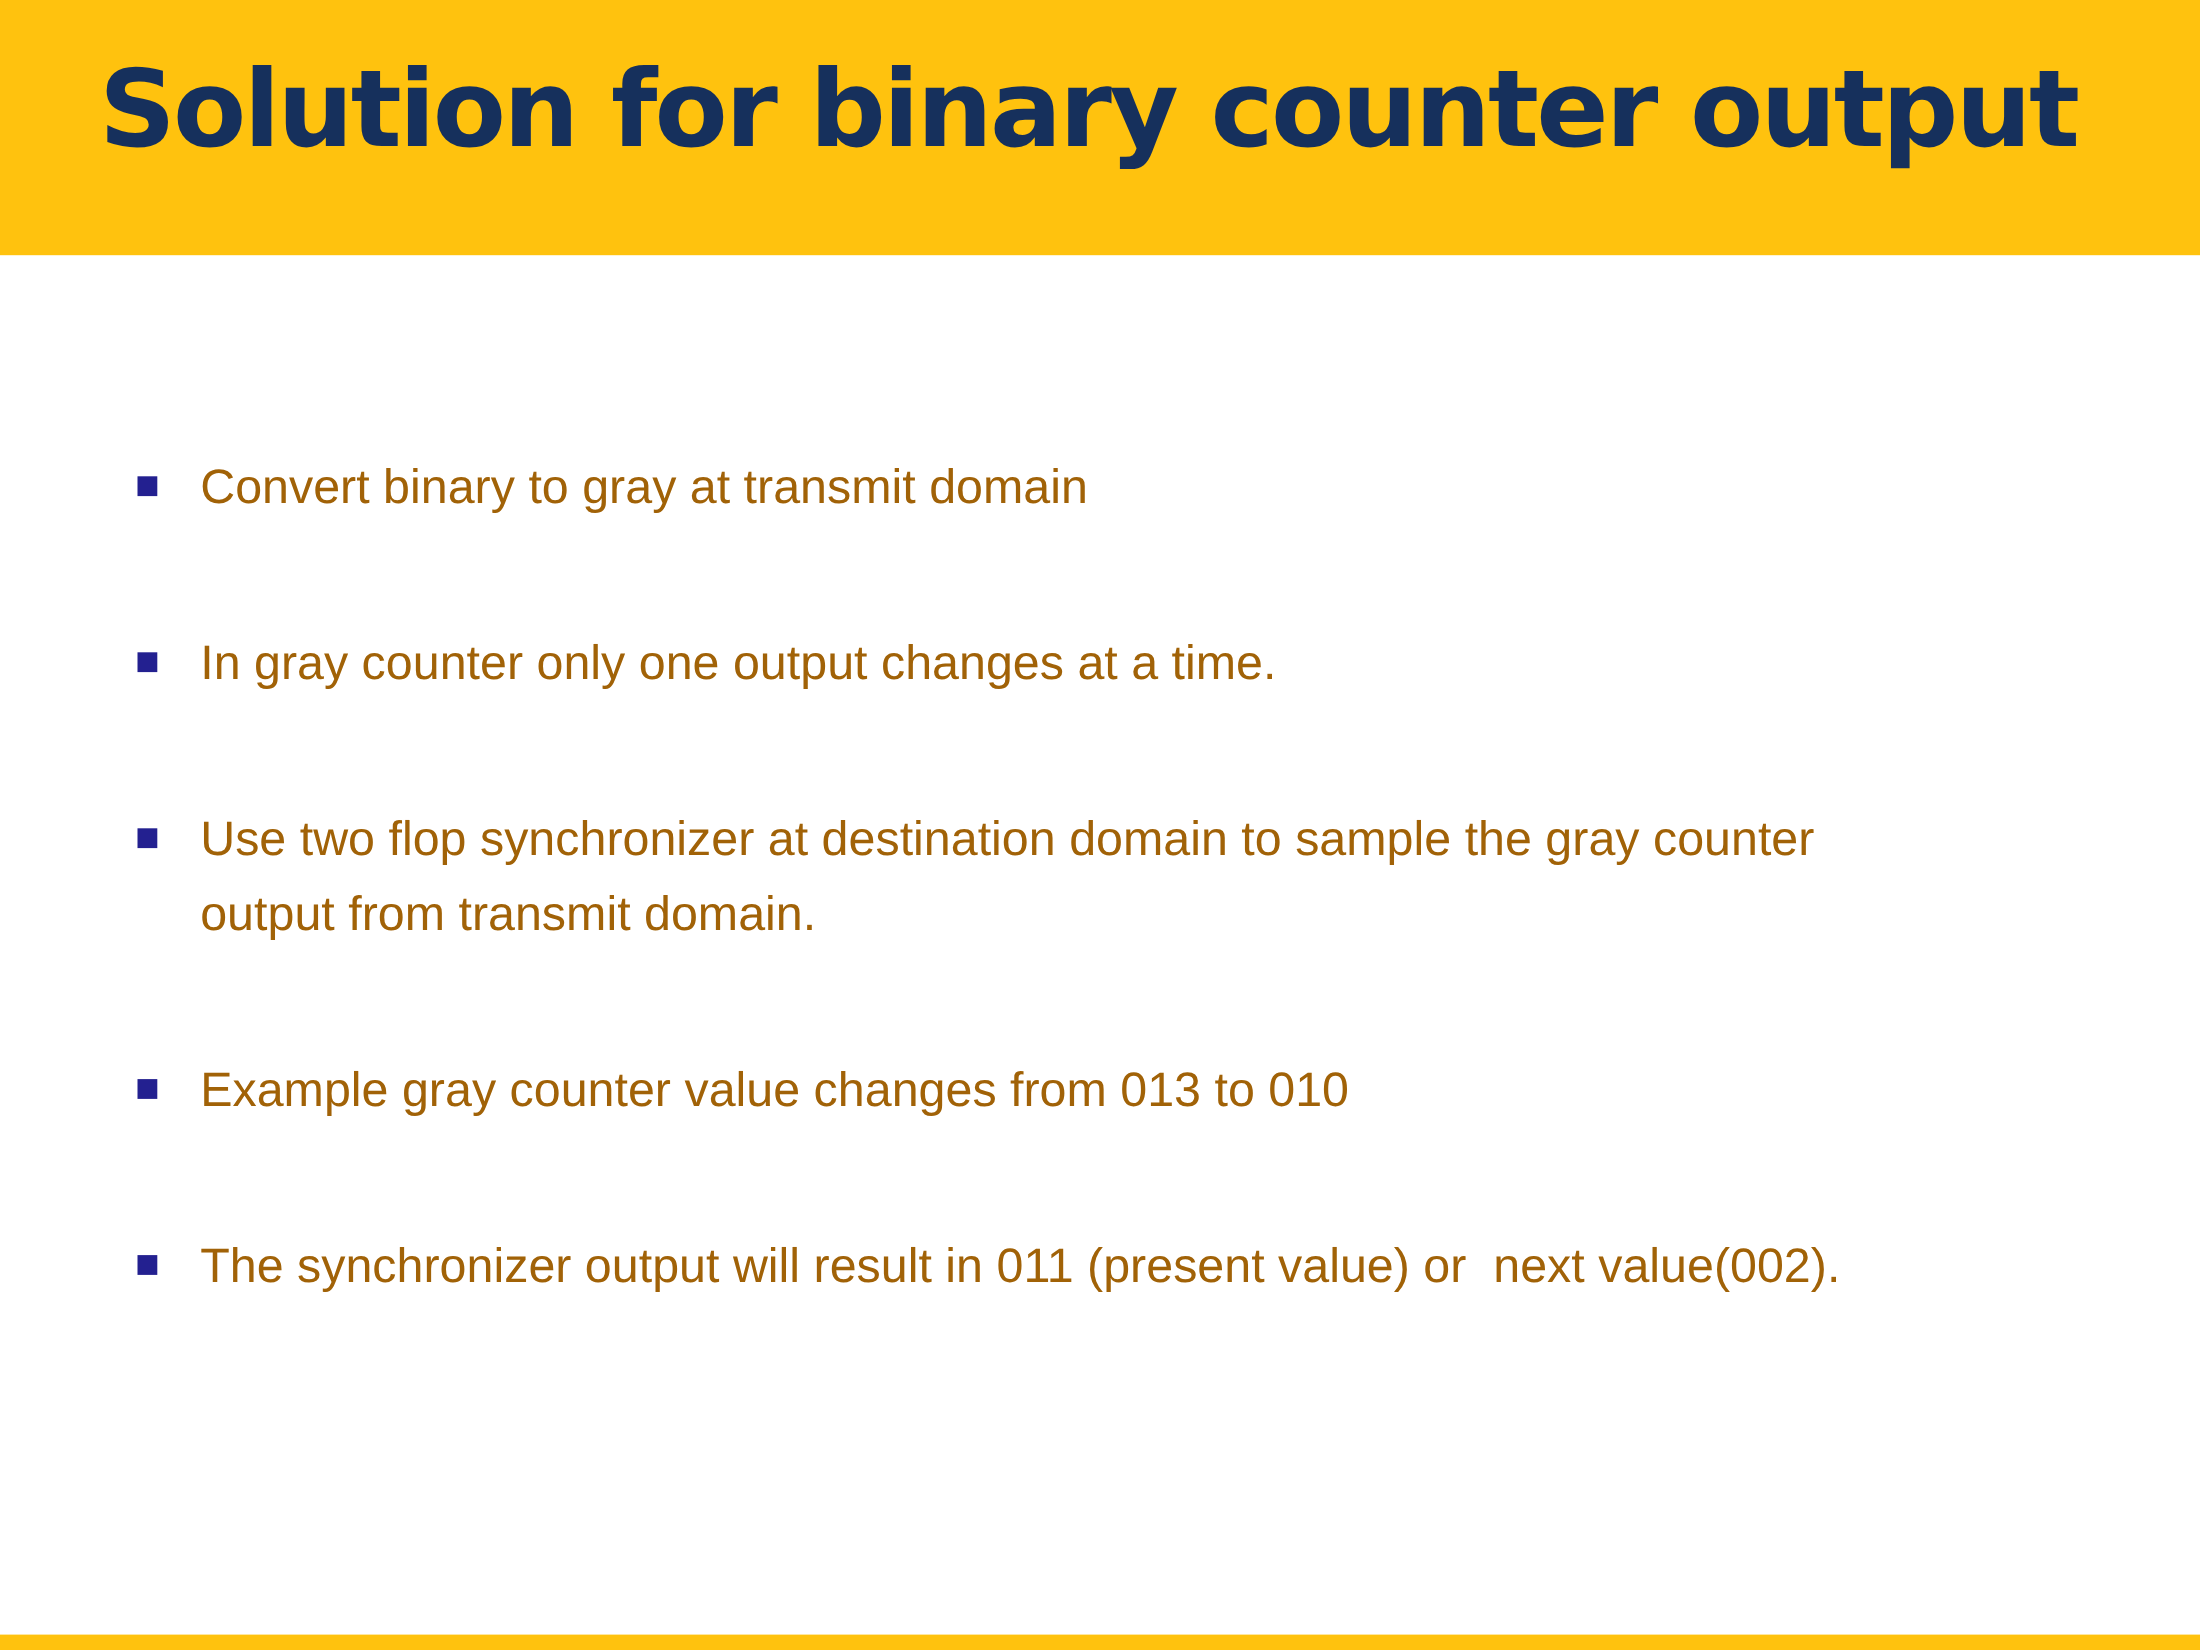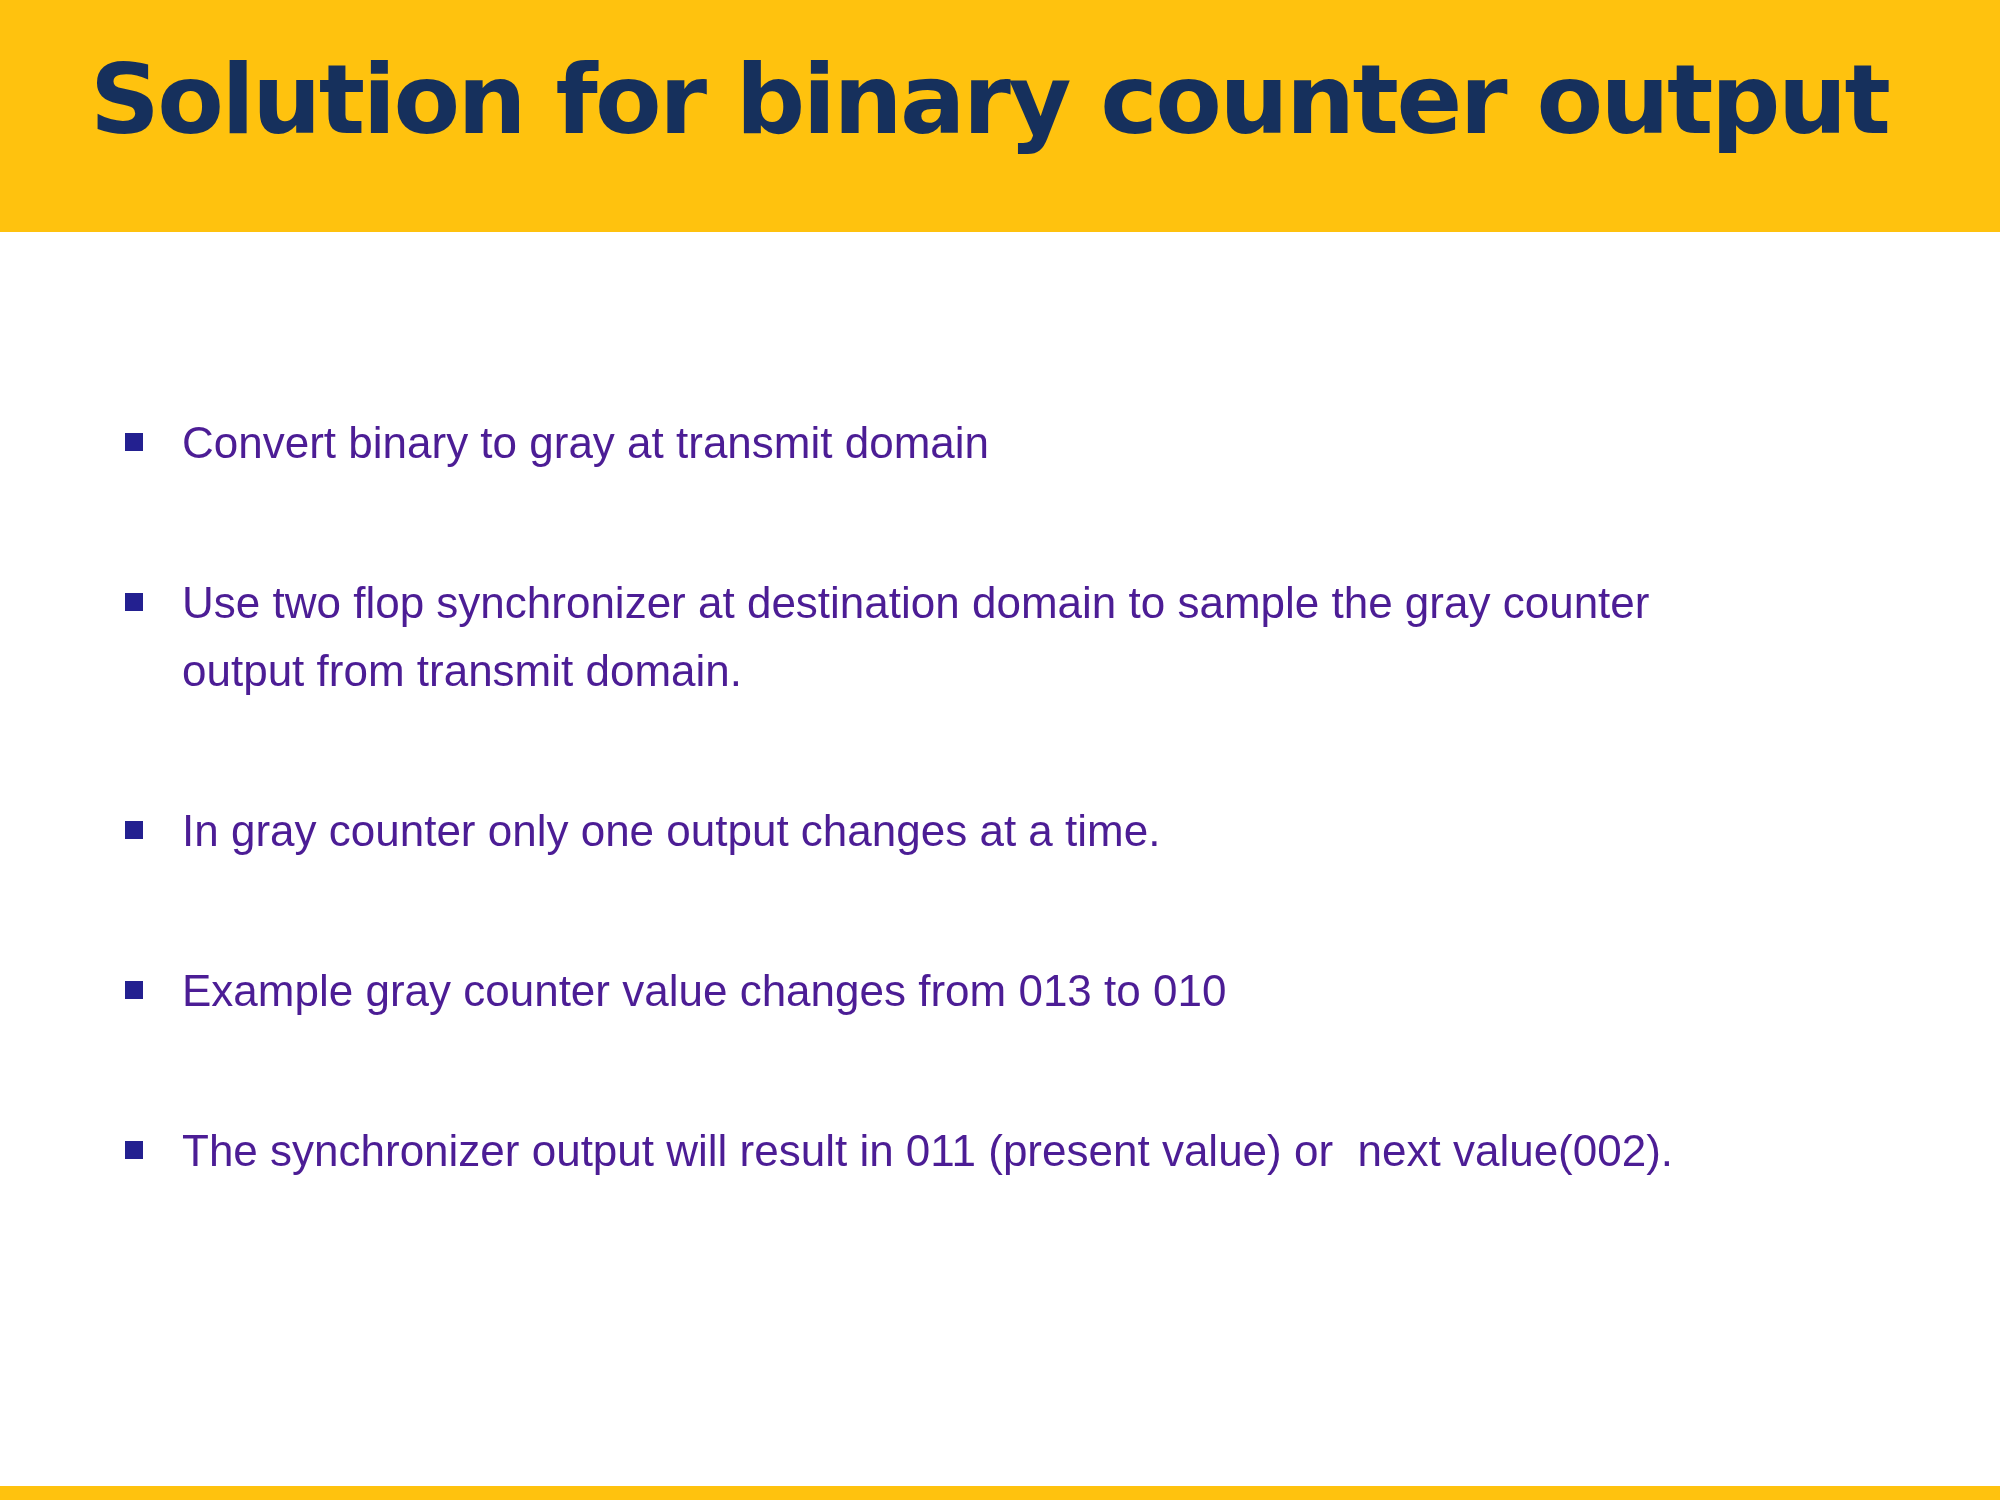--- a/index.html
+++ b/index.html
@@ -57,21 +57,21 @@
     top: 24px;
     width: 18px;
     height: 18px;
     background: #232090;
   }
   .bullet-text {
     display: block;
     max-width: 1555px;
     font-size: 44px;
     line-height: 68px;
-    color: #4c1d95;
+    color: #a16207;
     white-space: pre-wrap;
   }
   .footer-bar {
     position: absolute;
     left: 0;
     bottom: 0;
     width: 2000px;
     height: 14px;
     background: #FFC20E;
   }
@@ -85,25 +85,25 @@
     <h1 class="slide-title">Solution for binary counter output</h1>
   </div>
 
   <ul class="bullet-list">
     <li class="bullet-item">
       <span class="bullet-square"></span>
       <span class="bullet-text">Convert binary to gray at transmit domain</span>
     </li>
     <li class="bullet-item">
       <span class="bullet-square"></span>
-      <span class="bullet-text">Use two flop synchronizer at destination domain to sample the gray counter output from transmit domain.</span>
+      <span class="bullet-text">In gray counter only one output changes at a time.</span>
     </li>
     <li class="bullet-item">
       <span class="bullet-square"></span>
-      <span class="bullet-text">In gray counter only one output changes at a time.</span>
+      <span class="bullet-text">Use two flop synchronizer at destination domain to sample the gray counter output from transmit domain.</span>
     </li>
     <li class="bullet-item">
       <span class="bullet-square"></span>
       <span class="bullet-text">Example gray counter value changes from 013 to 010</span>
     </li>
     <li class="bullet-item">
       <span class="bullet-square"></span>
       <span class="bullet-text">The synchronizer output will result in 011 (present value) or  next value(002).</span>
     </li>
   </ul>

